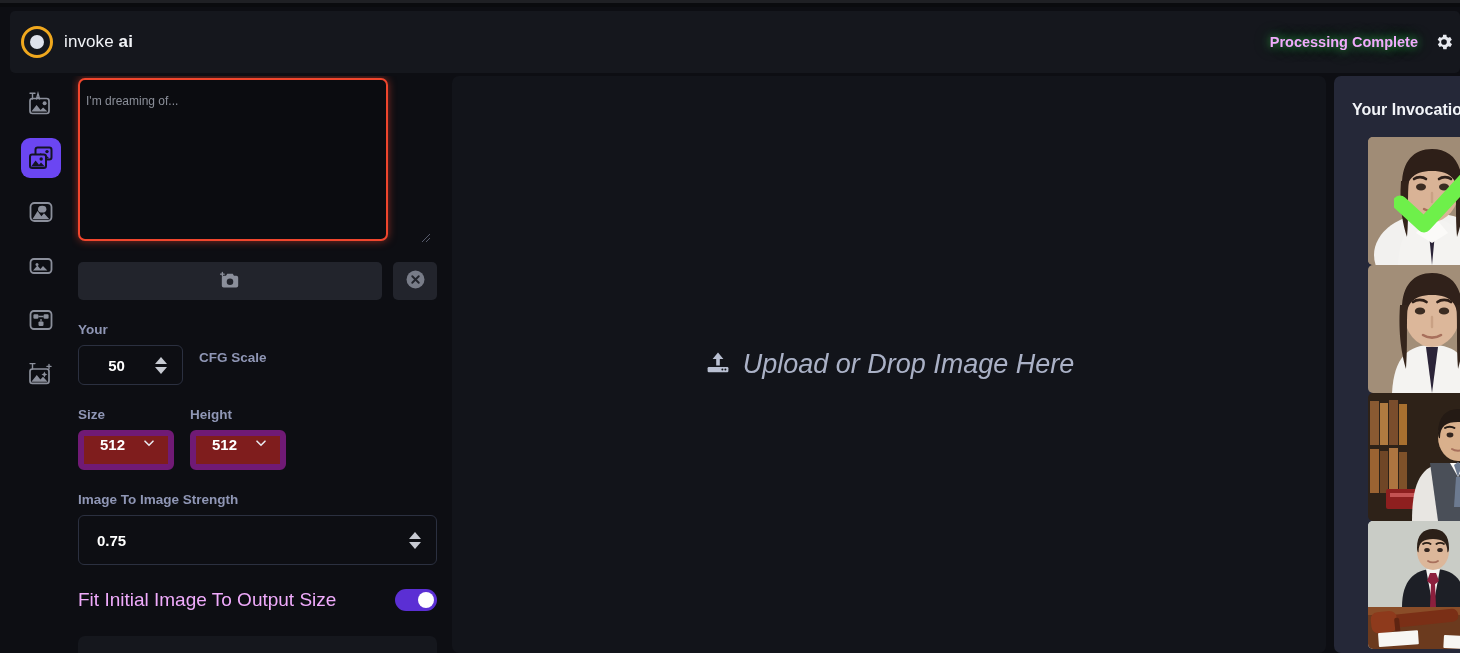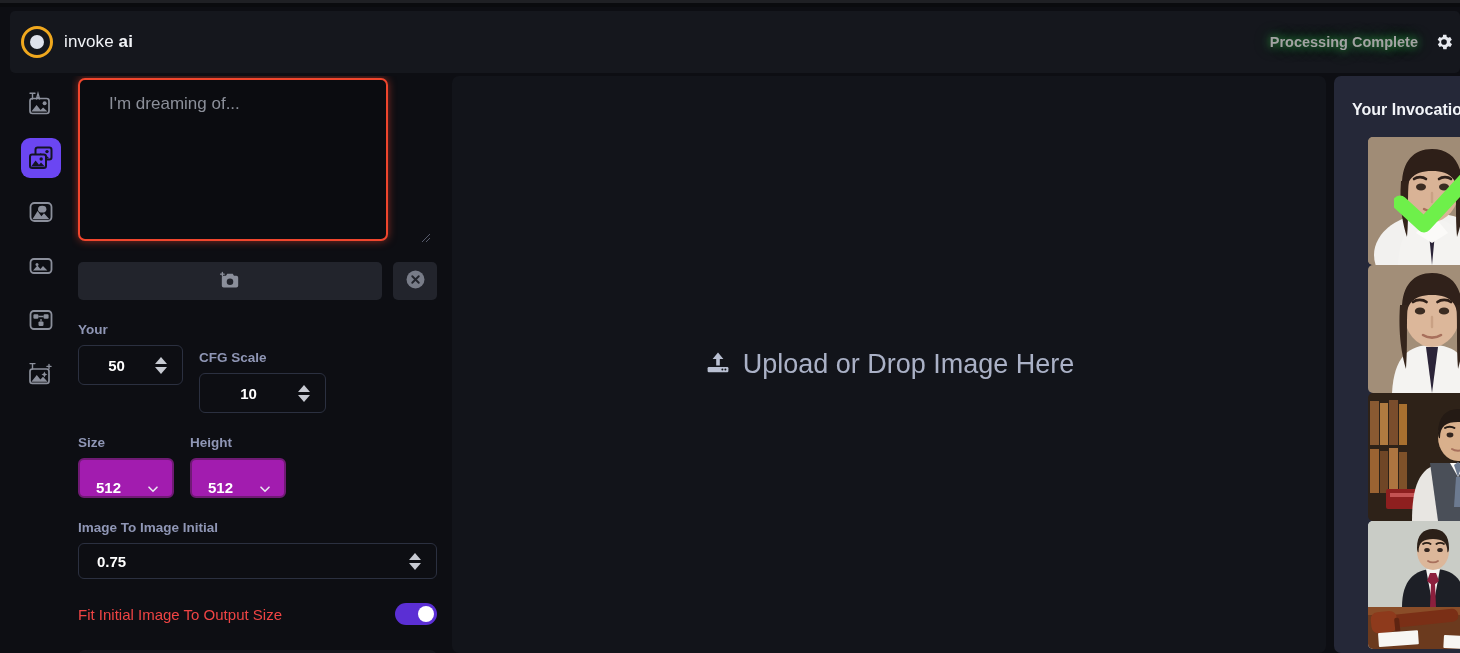--- a/index.html
+++ b/index.html
@@ -36,21 +36,21 @@
     display: flex; align-items: center; justify-content: center;
   }
   .logo-dot { width: 14px; height: 14px; border-radius: 50%; background: #dfe3ec; }
   .brand-text { font-size: 17px; color: #f2f4f8; letter-spacing: .1px; }
   .brand-text b { font-weight: 700; }
   .header-right {
     margin-left: auto; display: flex; align-items: center; gap: 16px;
     padding-right: 6px;
   }
   .status-text {
-    font-size: 14.5px; font-weight: 700; color: #a3a3a3;
+    font-size: 14.5px; font-weight: 700; color: #f0abfc;
     text-shadow: 0 0 9px rgba(49,210,74,.75), 0 0 18px rgba(49,210,74,.35);
     white-space: nowrap;
   }
   .gear { width: 20px; height: 20px; }
 
   
   .rail {
     position: absolute; top: 76px; left: 10px; width: 62px; height: 577px;
     display: flex; flex-direction: column; align-items: center;
     gap: 14px; padding-top: 8px;
@@ -69,22 +69,22 @@
     padding: 2px 14px 0 6px;
     overflow: hidden;
   }
   .prompt-wrap { position: relative; width: 359px; }
   .prompt-box {
     width: 310px; height: 163px;
     background: #0b0c10;
     border: 2px solid #f0462d;
     border-radius: 7px;
     box-shadow: 0 0 9px rgba(240,70,45,.55);
-    padding: 14px 29px;
-    color: #8b8f99; font-size: 17px;
+    padding: 14px 6px;
+    color: #8b8f99; font-size: 12px;
     font-family: "Liberation Sans", sans-serif;
     resize: none; outline: none;
   }
   .prompt-box::placeholder { color: #8b8f99; }
   .resize-grip {
     position: absolute; right: 6px; bottom: 6px;
     width: 10px; height: 10px; pointer-events: none;
   }
   .prompt-buttons { display: flex; gap: 11px; margin-top: 17px; }
   .btn-upload {
@@ -124,37 +124,37 @@
   .tri-up {
     width: 0; height: 0; border-left: 6px solid transparent;
     border-right: 6px solid transparent; border-bottom: 7px solid #c7cad2;
   }
   .tri-down {
     width: 0; height: 0; border-left: 6px solid transparent;
     border-right: 6px solid transparent; border-top: 7px solid #c7cad2;
   }
   .sel-input {
     height: 40px; border-radius: 6px;
-    background: #a21caf; border: 2px solid #701a75;
-    display: flex; align-items: flex-end; padding: 0 12px 0 16px;
+    background: #7f1d1d; border: 6px solid #701a75;
+    display: flex; align-items: flex-start; padding: 0 12px 0 16px;
   }
   .sel-value { font-size: 15px; font-weight: 700; color: #ffffff; }
   .chev { margin-left: auto; width: 14px; height: 14px; }
   .col-sel { width: 96px; }
   .col-sel.sampler { width: 137px; }
 
   .strength-input {
-    width: 359px; height: 36px; border-radius: 6px;
+    width: 359px; height: 50px; border-radius: 6px;
     background: #0d0e13; border: 1px solid #2b3040;
     display: flex; align-items: center; margin-top: 0;
   }
   .toggle-row {
     display: flex; align-items: center; width: 359px; margin-top: 24px;
   }
-  .toggle-label { font-size: 15px; color: #ef4444; }
+  .toggle-label { font-size: 19px; color: #f0abfc; }
   .toggle {
     margin-left: auto; width: 42px; height: 22px; border-radius: 11px;
     background: #5b2fd4; position: relative;
   }
   .toggle-knob {
     position: absolute; top: 3px; right: 3px;
     width: 16px; height: 16px; border-radius: 50%; background: #ffffff;
   }
   .advanced {
     margin-top: 25px; width: 359px; height: 60px;
@@ -168,21 +168,21 @@
   }
   .advanced-label { font-size: 16px; font-weight: 700; color: #f2f4f8; }
 
   
   .canvas {
     position: absolute; top: 76px; left: 452px;
     width: 874px; height: 577px;
     background: #12141a; border-radius: 7px;
     display: flex; align-items: center; justify-content: center;
   }
-  .drop-hint { display: flex; align-items: center; gap: 11px; }
+  .drop-hint { display: flex; align-items: center; gap: 11px; font-style: italic; }
   .drop-text { font-size: 27px; color: #aab1c6; }
 
   
   .gallery {
     position: absolute; top: 76px; left: 1334px;
     width: 126px; height: 577px;
     background: #252838; border-radius: 7px 0 0 7px;
     overflow: hidden;
   }
   .gallery-title {
@@ -334,27 +334,20 @@
         <div class="num-input">
           <span class="num-value">50</span>
           <span class="stepper">
             <span class="tri-up"></span>
             <span class="tri-down"></span>
           </span>
         </div>
       </div>
       <div class="col-num wide">
         <div class="field-label">CFG Scale</div>
-        <div class="num-input">
-          <span class="num-value">10</span>
-          <span class="stepper">
-            <span class="tri-up"></span>
-            <span class="tri-down"></span>
-          </span>
-        </div>
       </div>
     </div>
 
     <div class="row">
       <div class="col-sel">
         <div class="field-label">Size</div>
         <div class="sel-input">
           <span class="sel-value">512</span>
           <span class="chev">
             <svg width="14" height="14" viewBox="0 0 14 14" fill="none">
@@ -370,21 +363,21 @@
           <span class="chev">
             <svg width="14" height="14" viewBox="0 0 14 14" fill="none">
                 <path d="M3 5.2 7 9.2l4-4" stroke="#e8eaf0" stroke-width="1.6" stroke-linecap="round"></path>
               </svg>
           </span>
         </div>
       </div>
     </div>
 
     <div class="row" style="display:block;">
-      <div class="field-label">Image To Image Initial</div>
+      <div class="field-label">Image To Image Strength</div>
       <div class="strength-input">
         <span class="num-value left">0.75</span>
         <span class="stepper">
           <span class="tri-up"></span>
           <span class="tri-down"></span>
         </span>
       </div>
     </div>
 
     <div class="toggle-row">

